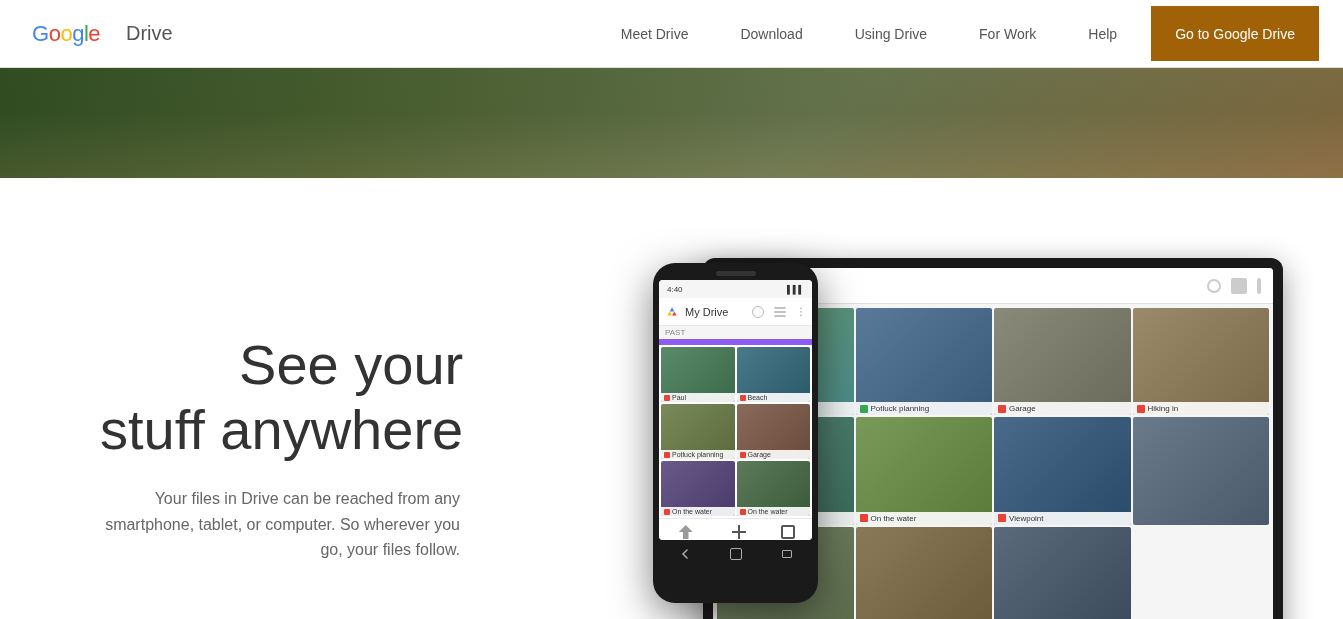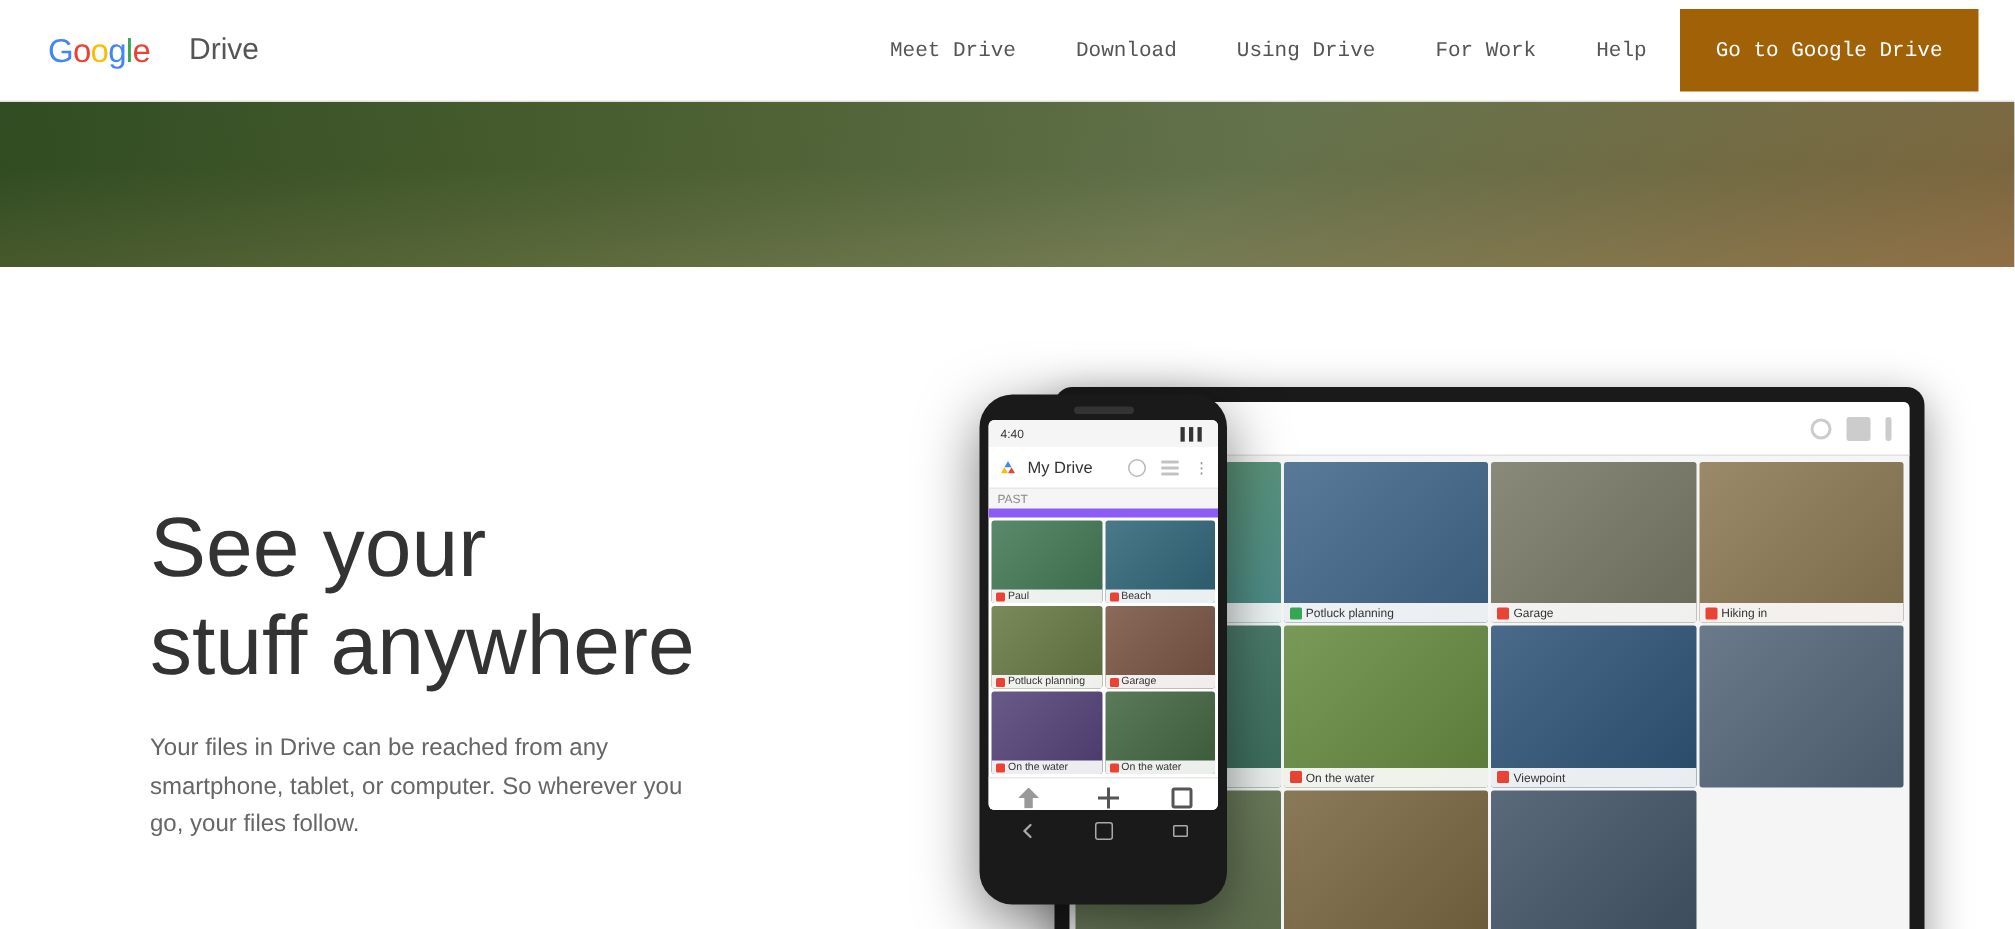--- a/index.html
+++ b/index.html
@@ -36,22 +36,21 @@
     .g-green { color: #34A853; }
     .drive-text {
       font-size: 20px;
       color: #555;
       font-weight: 300;
       margin-left: 20px;
     }
     .navbar-nav {
       display: flex;
       align-items: center;
-      gap: 4px;
-      font-family: Liberation Mono, monospace;
+      gap: 16px;
     }
     .nav-link {
       font-size: 14px;
       color: #555;
       text-decoration: none;
       padding: 0 18px;
       height: 68px;
       display: flex;
       align-items: center;
       cursor: pointer;
@@ -93,20 +92,21 @@
       padding: 60px 60px 60px 100px;
       min-height: 440px;
       background: #fff;
       position: relative;
     }
 
     
     .text-section {
       max-width: 420px;
       flex-shrink: 0;
+      text-align: right;
     }
     .headline {
       font-size: 56px;
       font-weight: 300;
       color: #333;
       line-height: 1.15;
       margin-bottom: 24px;
     }
     .subtext {
       font-size: 16px;

